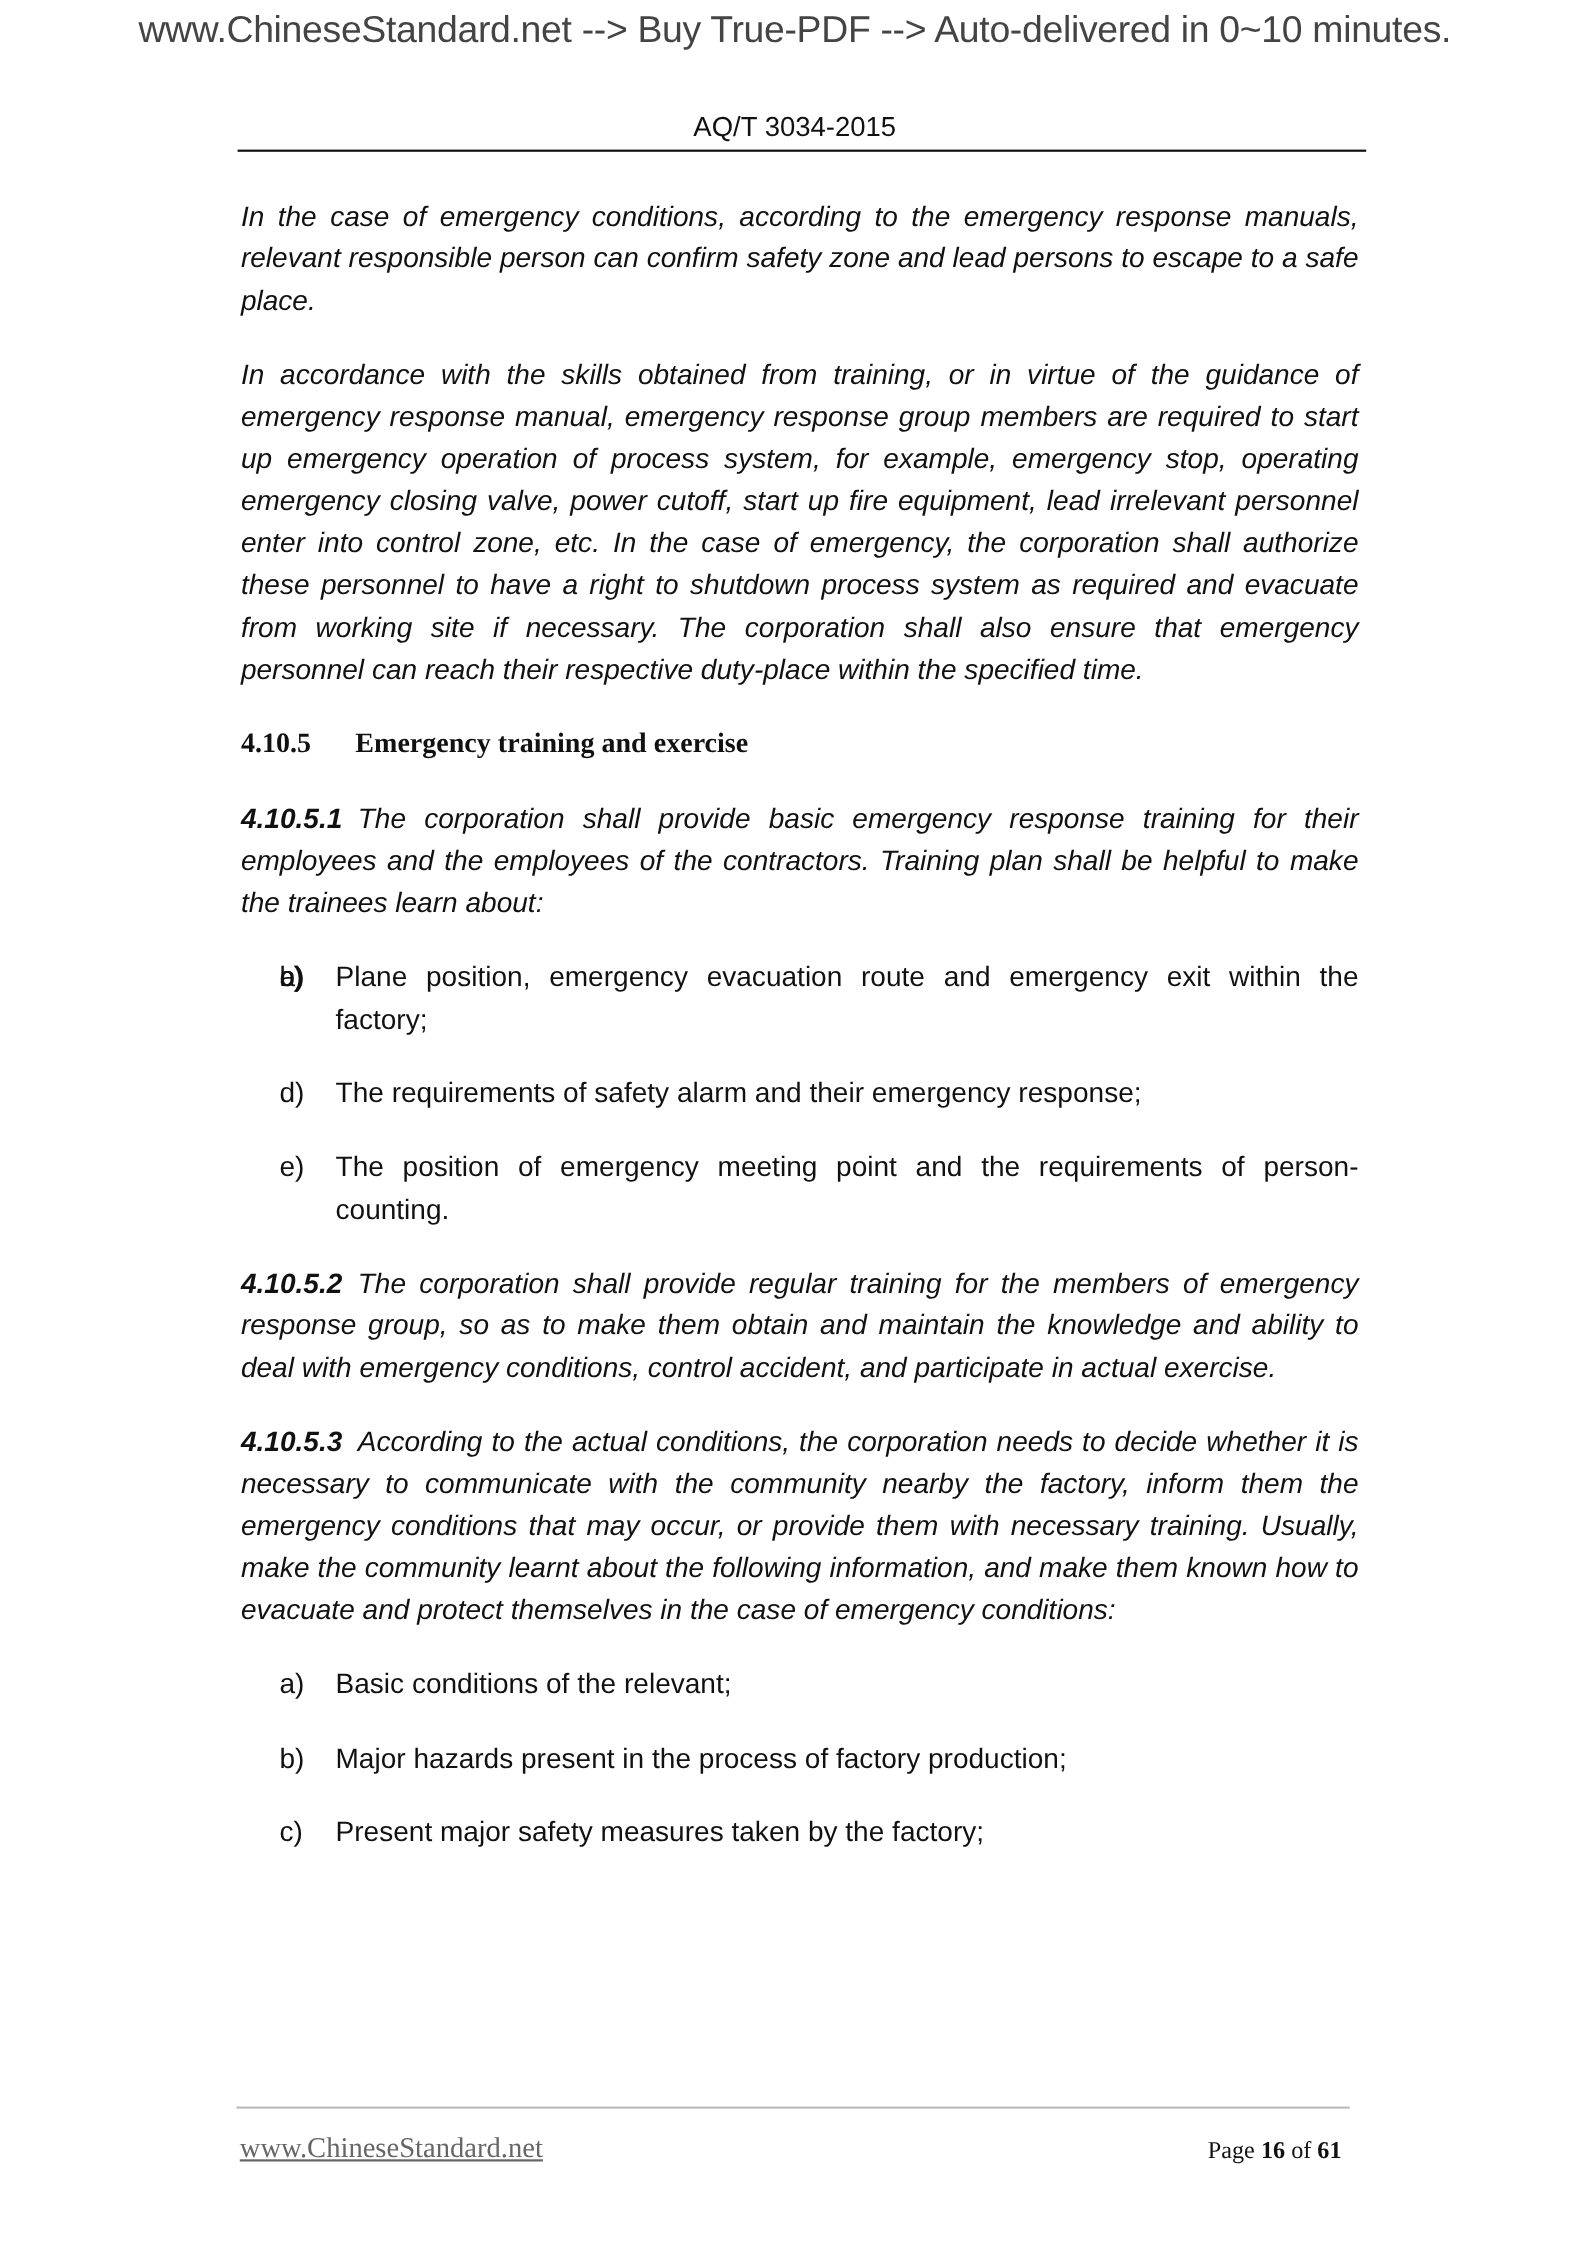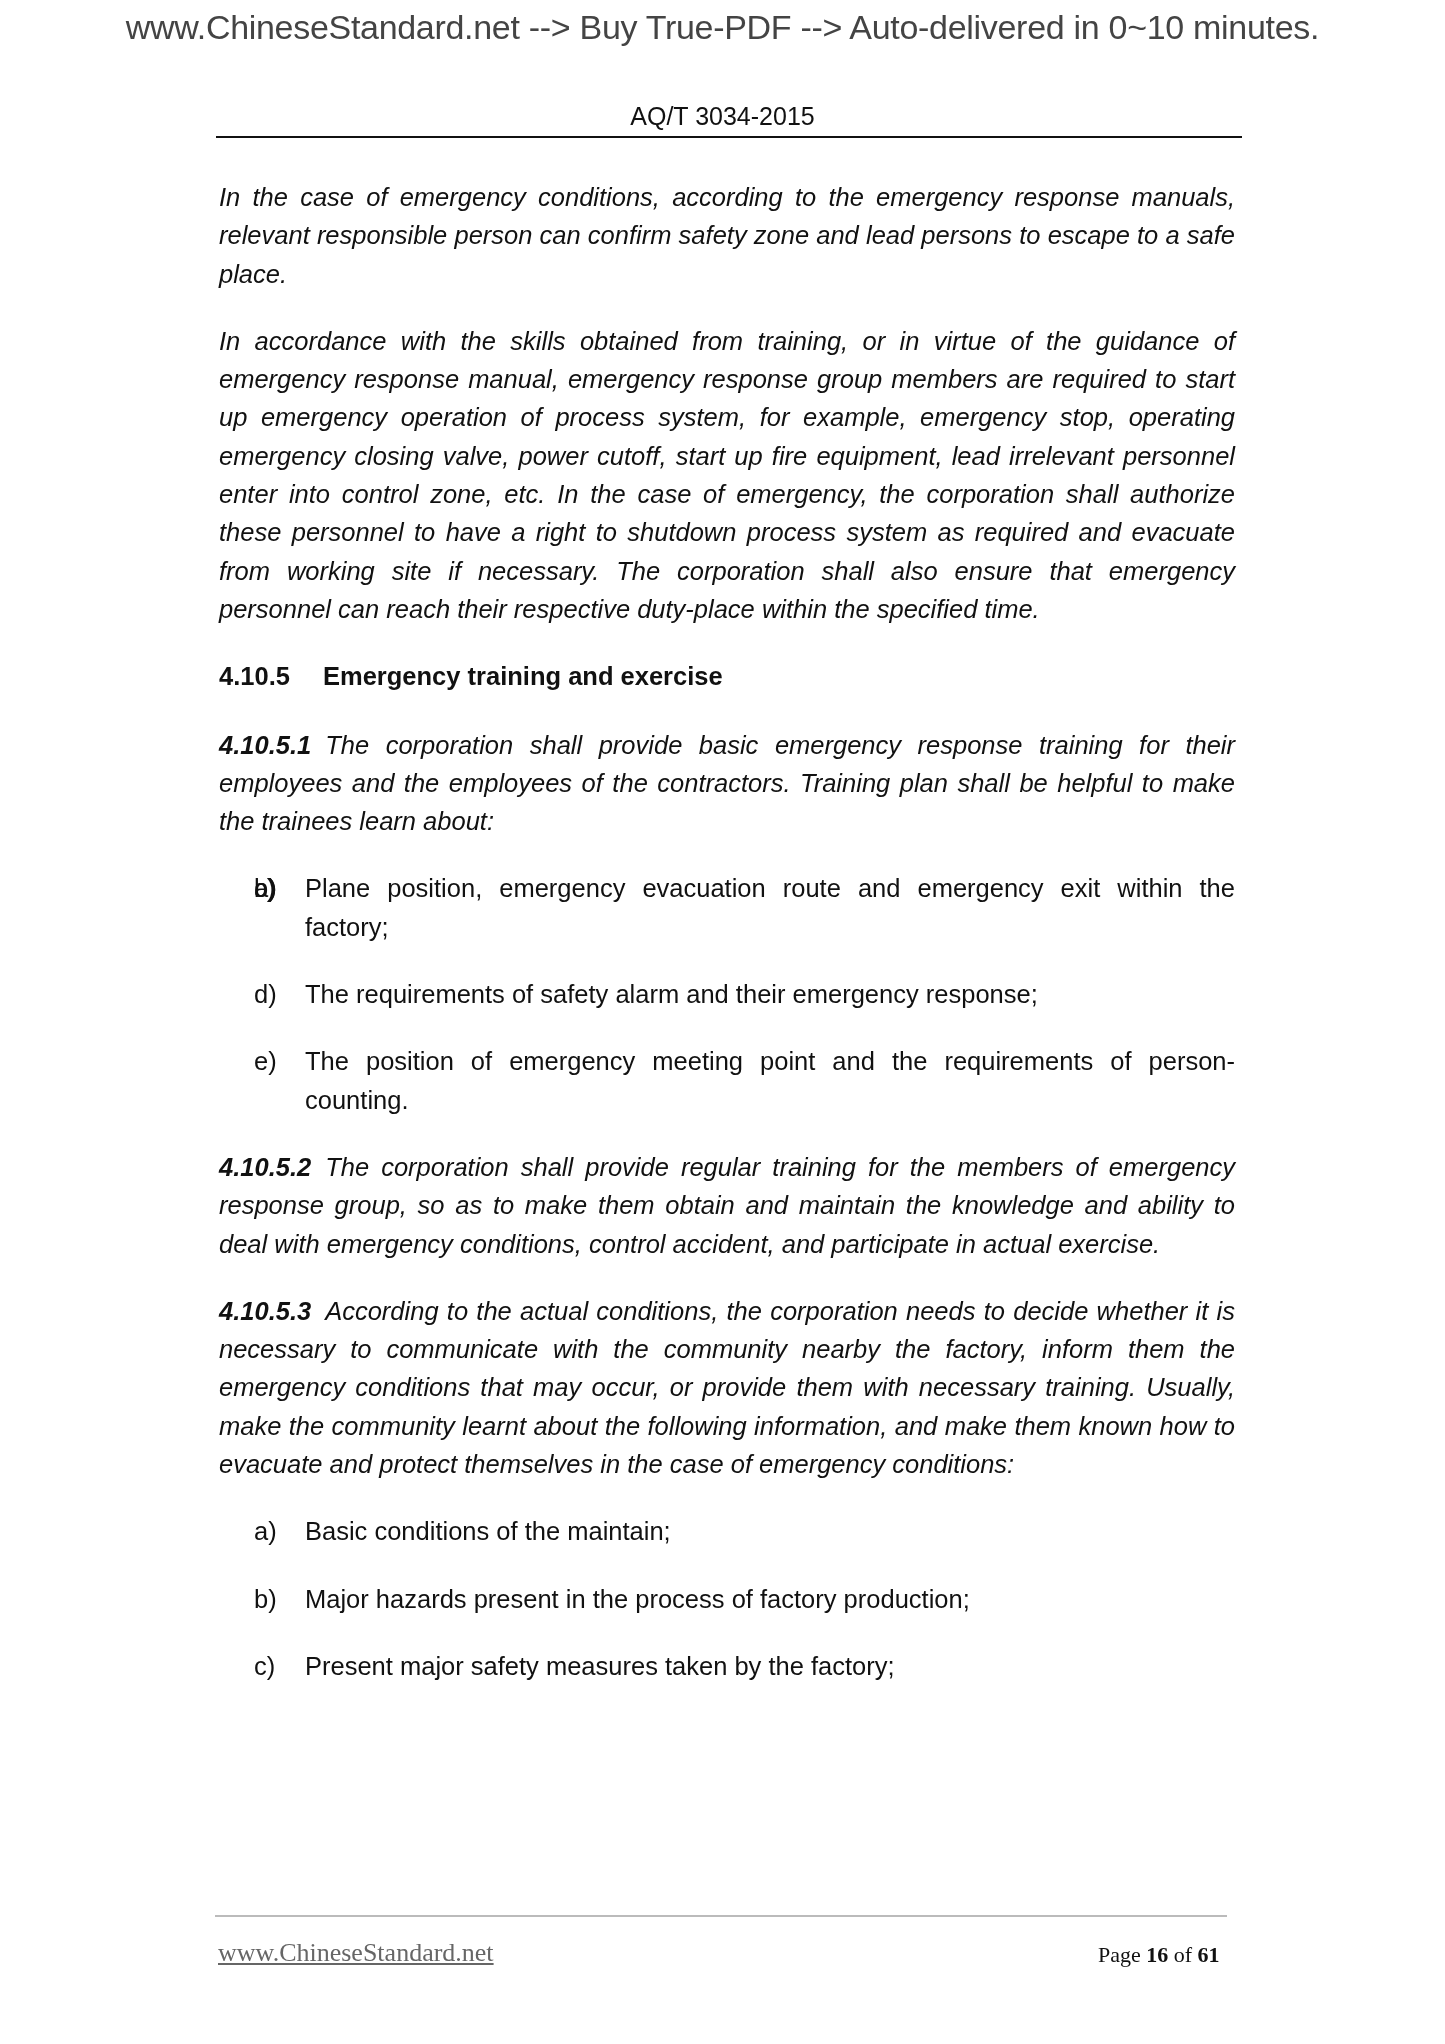--- a/index.html
+++ b/index.html
@@ -6,21 +6,21 @@
   body { width: 1445px; height: 2044px; position: relative; overflow: hidden;
          font-family: "Liberation Sans", sans-serif; color: #111; }
   .banner { position: absolute; top: 8px; left: 0; width: 1445px; text-align: center;
             font-size: 34px; color: #444; letter-spacing: -0.3px; }
   .std-code { position: absolute; top: 102px; left: 0; width: 1445px; text-align: center;
               font-size: 25px; color: #111; }
   .header-rule { position: absolute; top: 136px; left: 216px; width: 1026px; height: 2px; background: #111; }
   .content { position: absolute; top: 178px; left: 219px; width: 1016px; font-size: 25.5px; line-height: 38.3px; }
   p { margin: 0; text-align: justify; font-style: italic; }
   .para { margin-bottom: 29px; }
-  .heading { font-weight: bold; margin-bottom: 30px; }
+  .heading { font-weight: bold; margin-bottom: 30px; font-family: Liberation Serif, serif; }
   .heading .num { display: inline-block; width: 104px; }
   .clause-num { font-weight: bold; margin-right: 14px; }
   .list { margin: 0 0 29px 0; padding: 0; list-style: none; }
   .list li { position: relative; padding-left: 86px; margin-bottom: 29px; text-align: justify; }
   .list li:last-child { margin-bottom: 29px; }
   .list .marker { position: absolute; left: 35px; top: 0; }
   .footer-rule { position: absolute; top: 1915px; left: 215px; width: 1012px; height: 2px; background: #bbb; }
   .footer-link { position: absolute; top: 1938px; left: 218px; font-family: "Liberation Serif", serif;
                  font-size: 26px; color: #666; text-decoration: underline; text-decoration-color: #666; }
   .footer-page { position: absolute; top: 1942px; left: 1098px; font-family: "Liberation Serif", serif;
@@ -50,21 +50,21 @@
     <li><span class="marker">c)</span><span>Plane position, emergency evacuation route and emergency exit within the factory;</span></li>
     <li><span class="marker">d)</span><span>The requirements of safety alarm and their emergency response;</span></li>
     <li style="margin-bottom:14px"><span class="marker">e)</span><span>The position of emergency meeting point and the requirements of person-counting.</span></li>
   </ul>
 
   <p class="para"><span class="clause-num">4.10.5.2</span><span>The corporation shall provide regular training for the members of emergency response group, so as to make them obtain and maintain the knowledge and ability to deal with emergency conditions, control accident, and participate in actual exercise.</span></p>
 
   <p class="para"><span class="clause-num">4.10.5.3</span><span>According to the actual conditions, the corporation needs to decide whether it is necessary to communicate with the community nearby the factory, inform them the emergency conditions that may occur, or provide them with necessary training. Usually, make the community learnt about the following information, and make them known how to evacuate and protect themselves in the case of emergency conditions:</span></p>
 
   <ul class="list">
-    <li><span class="marker">a)</span><span>Basic conditions of the maintain;</span></li>
+    <li><span class="marker">a)</span><span>Basic conditions of the relevant;</span></li>
     <li><span class="marker">b)</span><span>Major hazards present in the process of factory production;</span></li>
     <li><span class="marker">c)</span><span>Present major safety measures taken by the factory;</span></li>
   </ul>
 </div>
 
 <div class="footer-rule"></div>
 <a class="footer-link">www.ChineseStandard.net</a>
 <div class="footer-page">
   <span>Page</span>
   <b>16</b>

